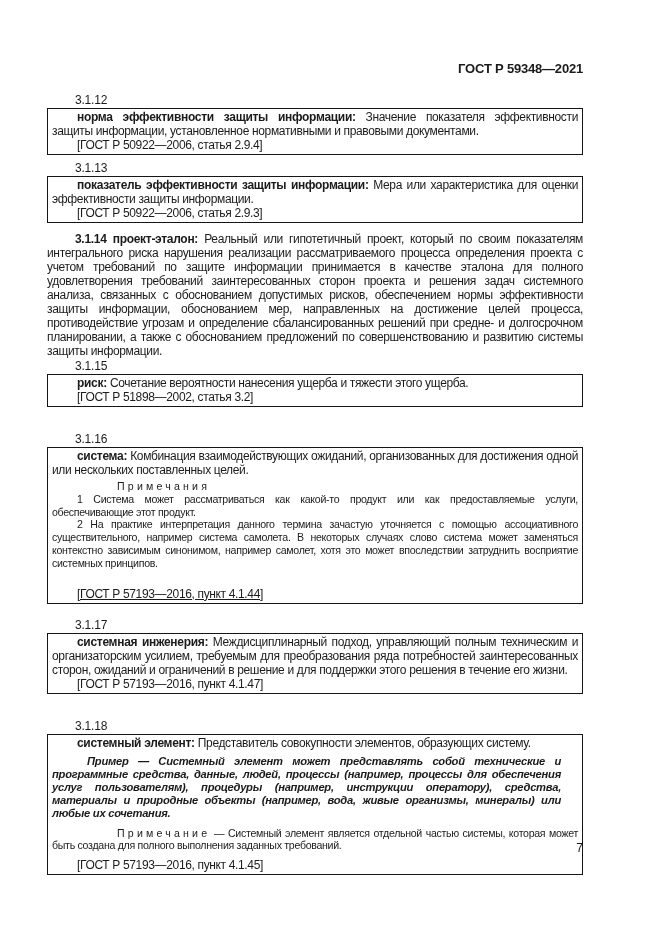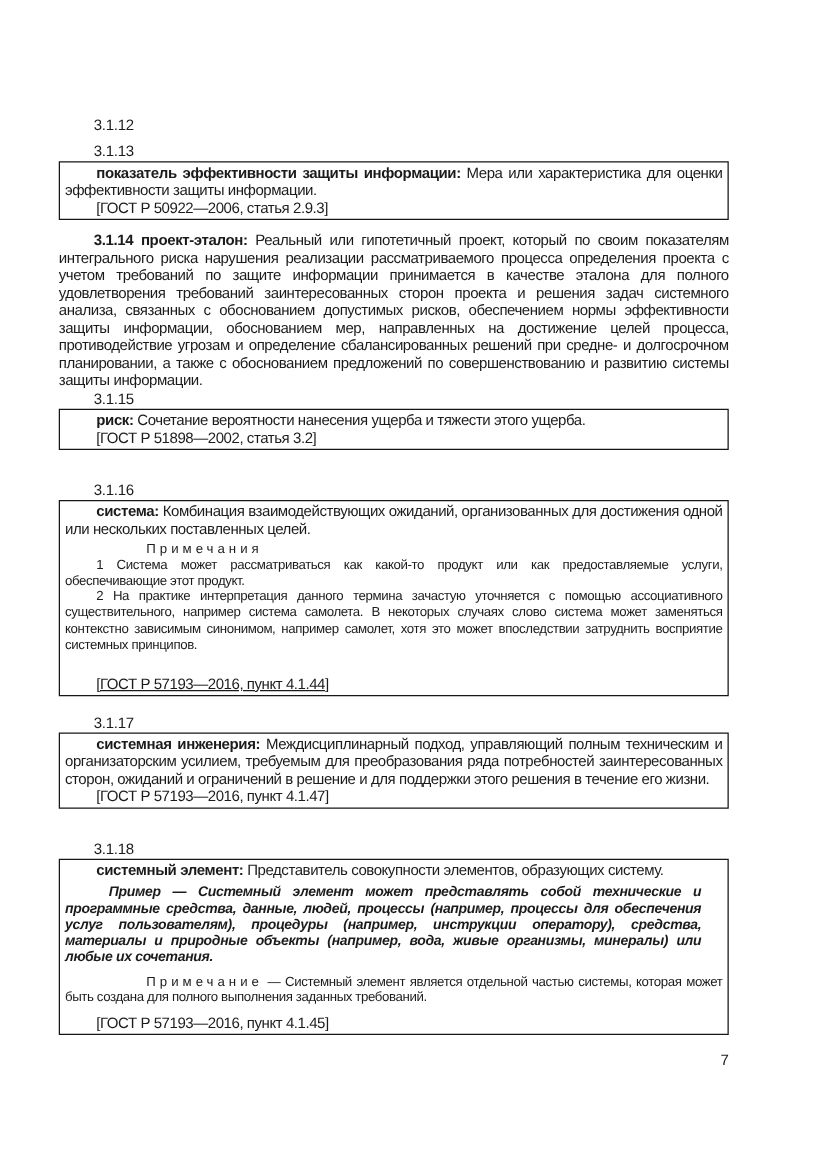--- a/index.html
+++ b/index.html
@@ -89,25 +89,30 @@
     text-align: right;
     font-size: 12px;
   }
   b { letter-spacing: -0.3px; }
 </style>
 </head>
 <body>
 
 <div class="page">
 
+  <div class="header">ГОСТ Р 59348—2021</div>
 
   <div class="content">
 
     <section>
       <div class="lbl mt92">3.1.12</div>
+      <div class="tbox">
+        <p class="p ind"><b>норма эффективности защиты информации:</b> <span>Значение показателя эффективности защиты информации, установленное нормативными и правовыми документами.</span></p>
+        <p class="p ind">[ГОСТ Р 50922—2006, статья 2.9.4]</p>
+      </div>
     </section>
 
     <section>
       <div class="lbl mt11">3.1.13</div>
       <div class="tbox">
         <p class="p ind"><b>показатель эффективности защиты информации:</b> <span>Мера или характеристика для оценки эффективности защиты информации.</span></p>
         <p class="p ind">[ГОСТ Р 50922—2006, статья 2.9.3]</p>
       </div>
     </section>
 

